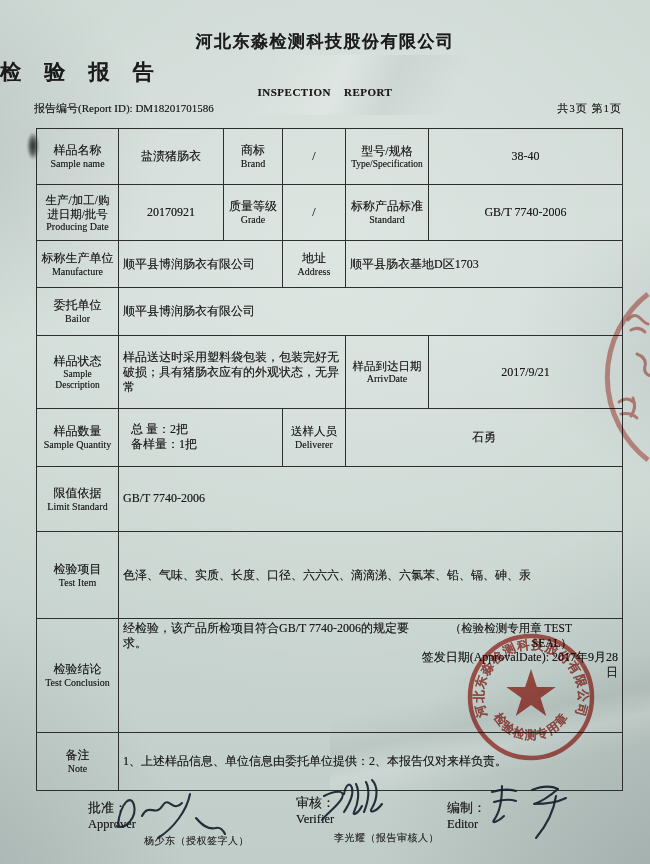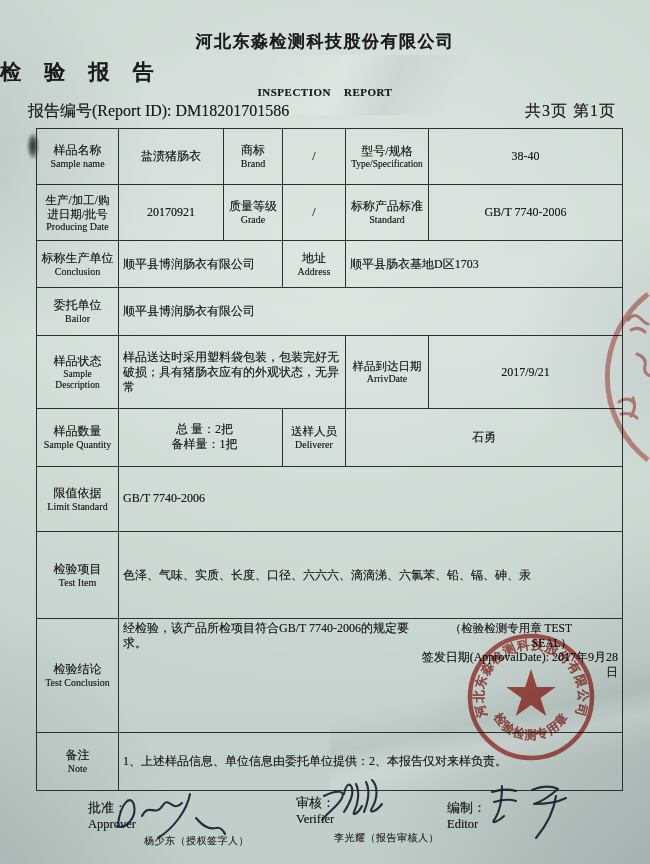--- a/index.html
+++ b/index.html
@@ -21,38 +21,38 @@
   .smudge{position:absolute;left:27px;top:132px;width:12px;height:28px;border-radius:50%;
     background:radial-gradient(closest-side,#15181a 0%, rgba(21,24,26,.65) 55%, rgba(21,24,26,0) 100%);
     filter:blur(1.2px);opacity:.9;}
 
   .hdr-company{position:absolute;left:0;top:30px;width:650px;text-align:center;
     font-size:17px;font-weight:bold;letter-spacing:1.5px;}
   .hdr-title{position:absolute;left:0;top:58px;width:650px;text-align:left;
     font-size:21px;font-weight:bold;letter-spacing:9px;}
   .hdr-title-en{position:absolute;left:0;top:86px;width:650px;text-align:center;
     font-size:11px;font-weight:bold;letter-spacing:.5px;white-space:pre;}
-  .meta{position:absolute;left:28px;top:101px;width:588px;font-size:16px;}
+  .meta{position:absolute;left:34px;top:101px;width:588px;font-size:11px;}
   .meta .rid{float:left;}
   .meta .pg{float:right;letter-spacing:1px;}
 
   table.rpt{position:absolute;left:36px;top:128px;width:586px;height:663px;
     border-collapse:collapse;table-layout:fixed;font-size:12px;}
   table.rpt td{border:1.4px solid #2d2f2e;padding:2px 4px;vertical-align:middle;
     overflow:hidden;line-height:1.25;}
   td.lbl{text-align:center;padding:2px 1px;}
   .lc{font-size:12px;}
   .le{font-size:10px;line-height:1.15;}
   td.ctr{text-align:center;}
   td.lft{text-align:left;padding-left:6px;}
   td.vtop{vertical-align:top;}
   .concl{height:100%;display:flex;flex-direction:row;justify-content:space-between;}
   .concl .sigblock{text-align:right;font-size:12px;padding-bottom:2px;}
   .concl .sealnote{padding-right:46px;font-size:11.5px;}
-  .qty div{padding-left:8px;text-align:center;}
+  .qty div{padding-left:8px;}
 
   .ink{color:#1b1b1b;text-shadow:0 0 .4px rgba(30,30,30,.55);}
 
   .footer-label{position:absolute;font-size:13px;}
   .footer-label .en{font-size:12.5px;}
   .sig-name{position:absolute;font-size:10px;letter-spacing:.5px;color:#2a2a2a;}
   svg.sig{position:absolute;overflow:visible;}
   svg.sig path{fill:none;stroke:#17202c;stroke-width:2.1;stroke-linecap:round;stroke-linejoin:round;opacity:.92;}
 
   svg.seal-main{position:absolute;left:463px;top:629px;mix-blend-mode:multiply;filter:blur(.3px);}
@@ -115,21 +115,21 @@
       <td class="ctr">/</td>
       <td class="lbl">
             <div class="lc">标称产品标准</div>
             <div class="le">Standard</div>
           </td>
       <td class="ctr">GB/T 7740-2006</td>
     </tr>
     <tr style="height:43px">
       <td class="lbl">
             <div class="lc">标称生产单位</div>
-            <div class="le">Conclusion</div>
+            <div class="le">Manufacture</div>
           </td>
       <td class="lft" colspan="2">顺平县博润肠衣有限公司</td>
       <td class="lbl">
             <div class="lc">地址</div>
             <div class="le">Address</div>
           </td>
       <td class="lft" colspan="2">顺平县肠衣基地D区1703</td>
     </tr>
     <tr style="height:45px">
       <td class="lbl">

